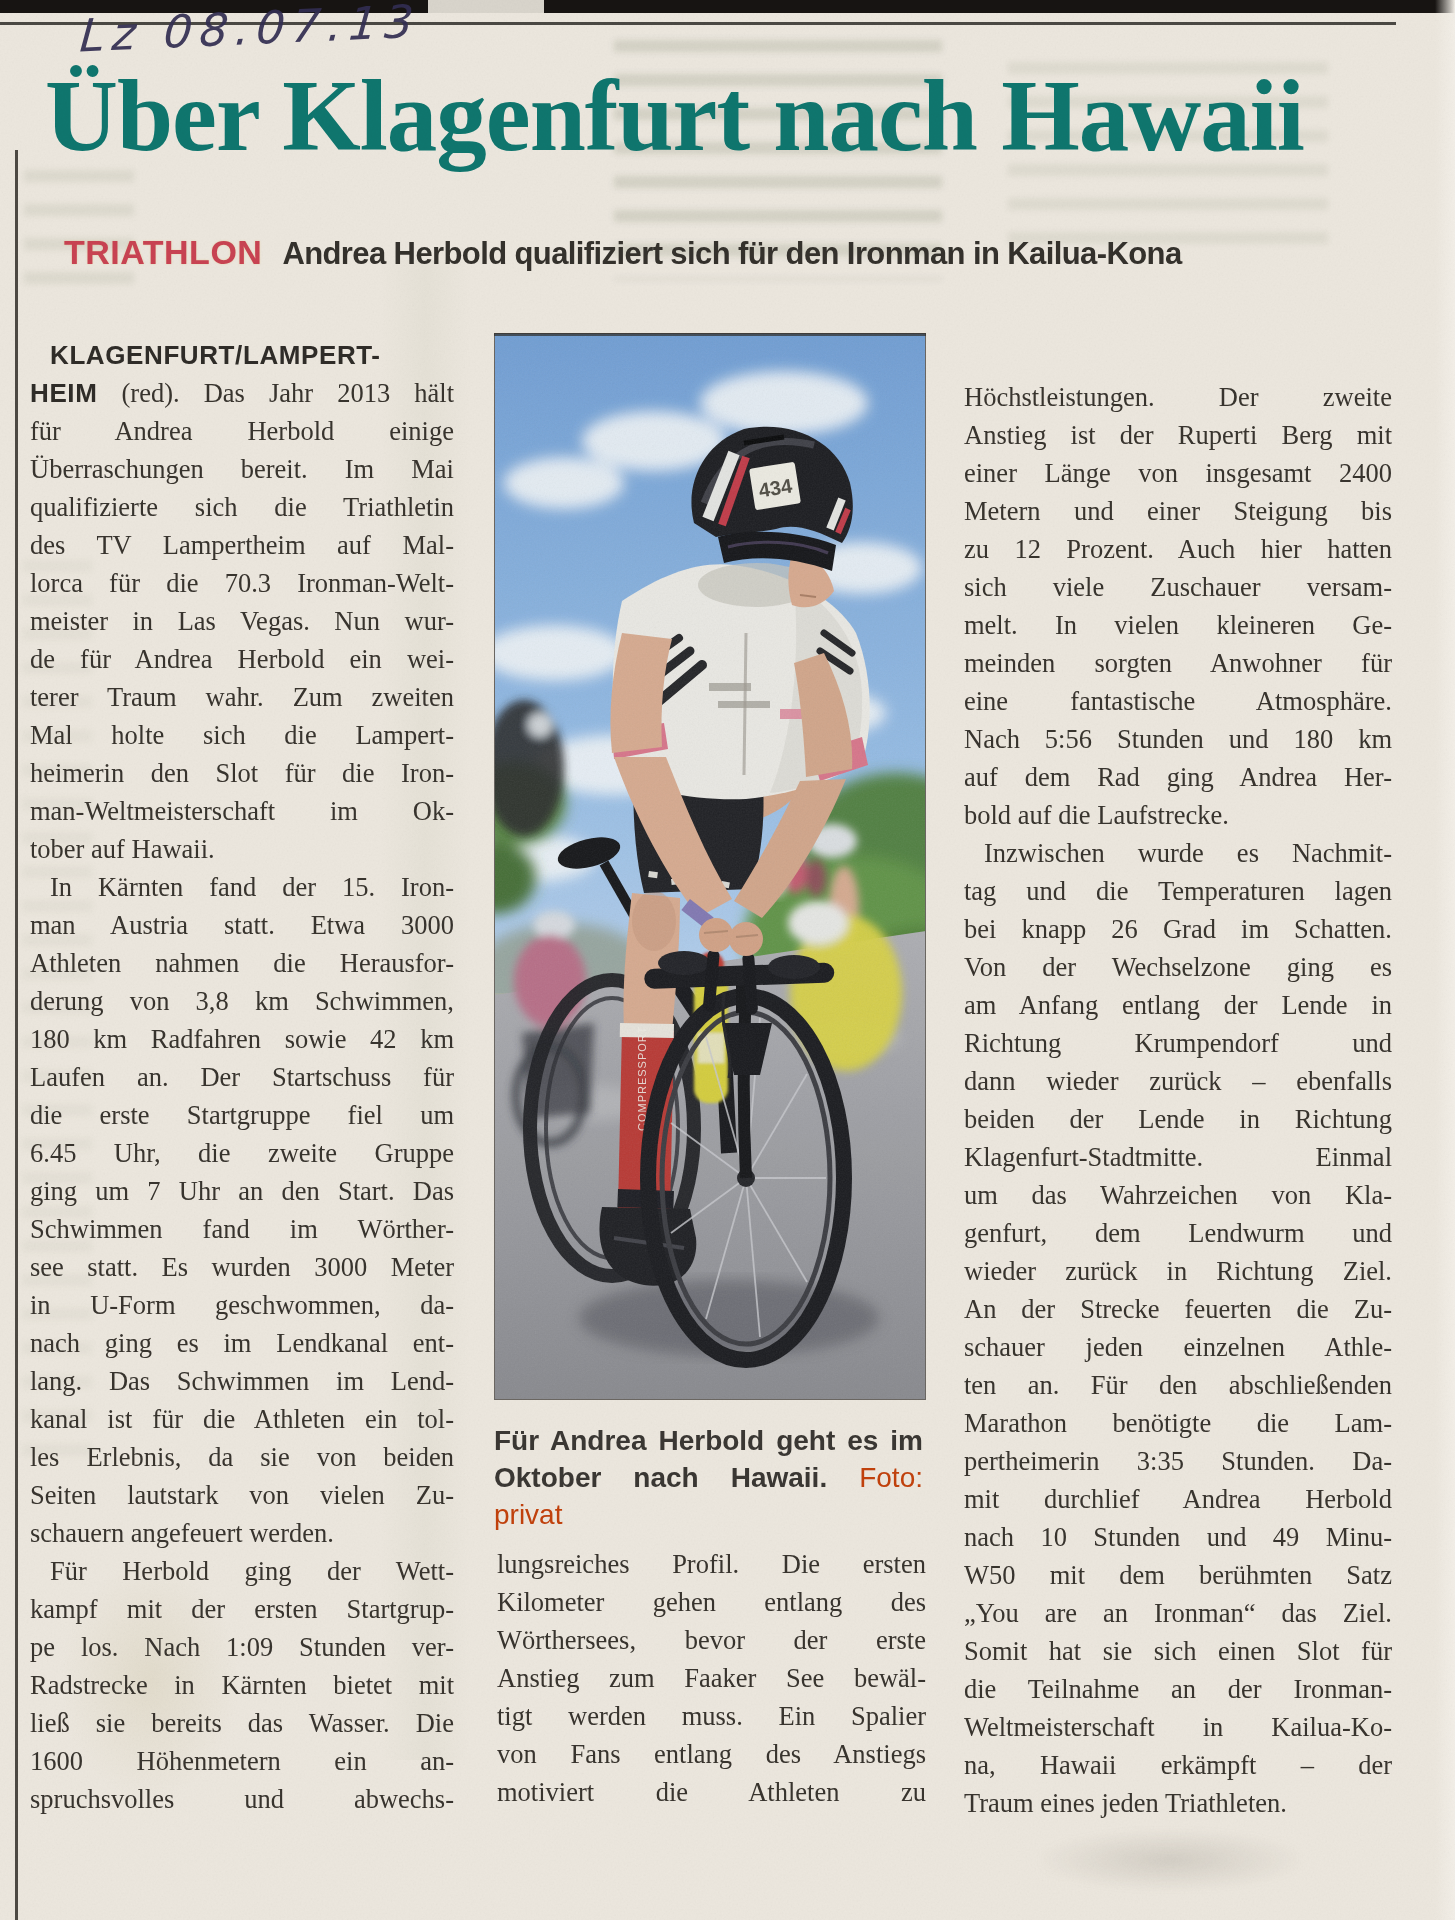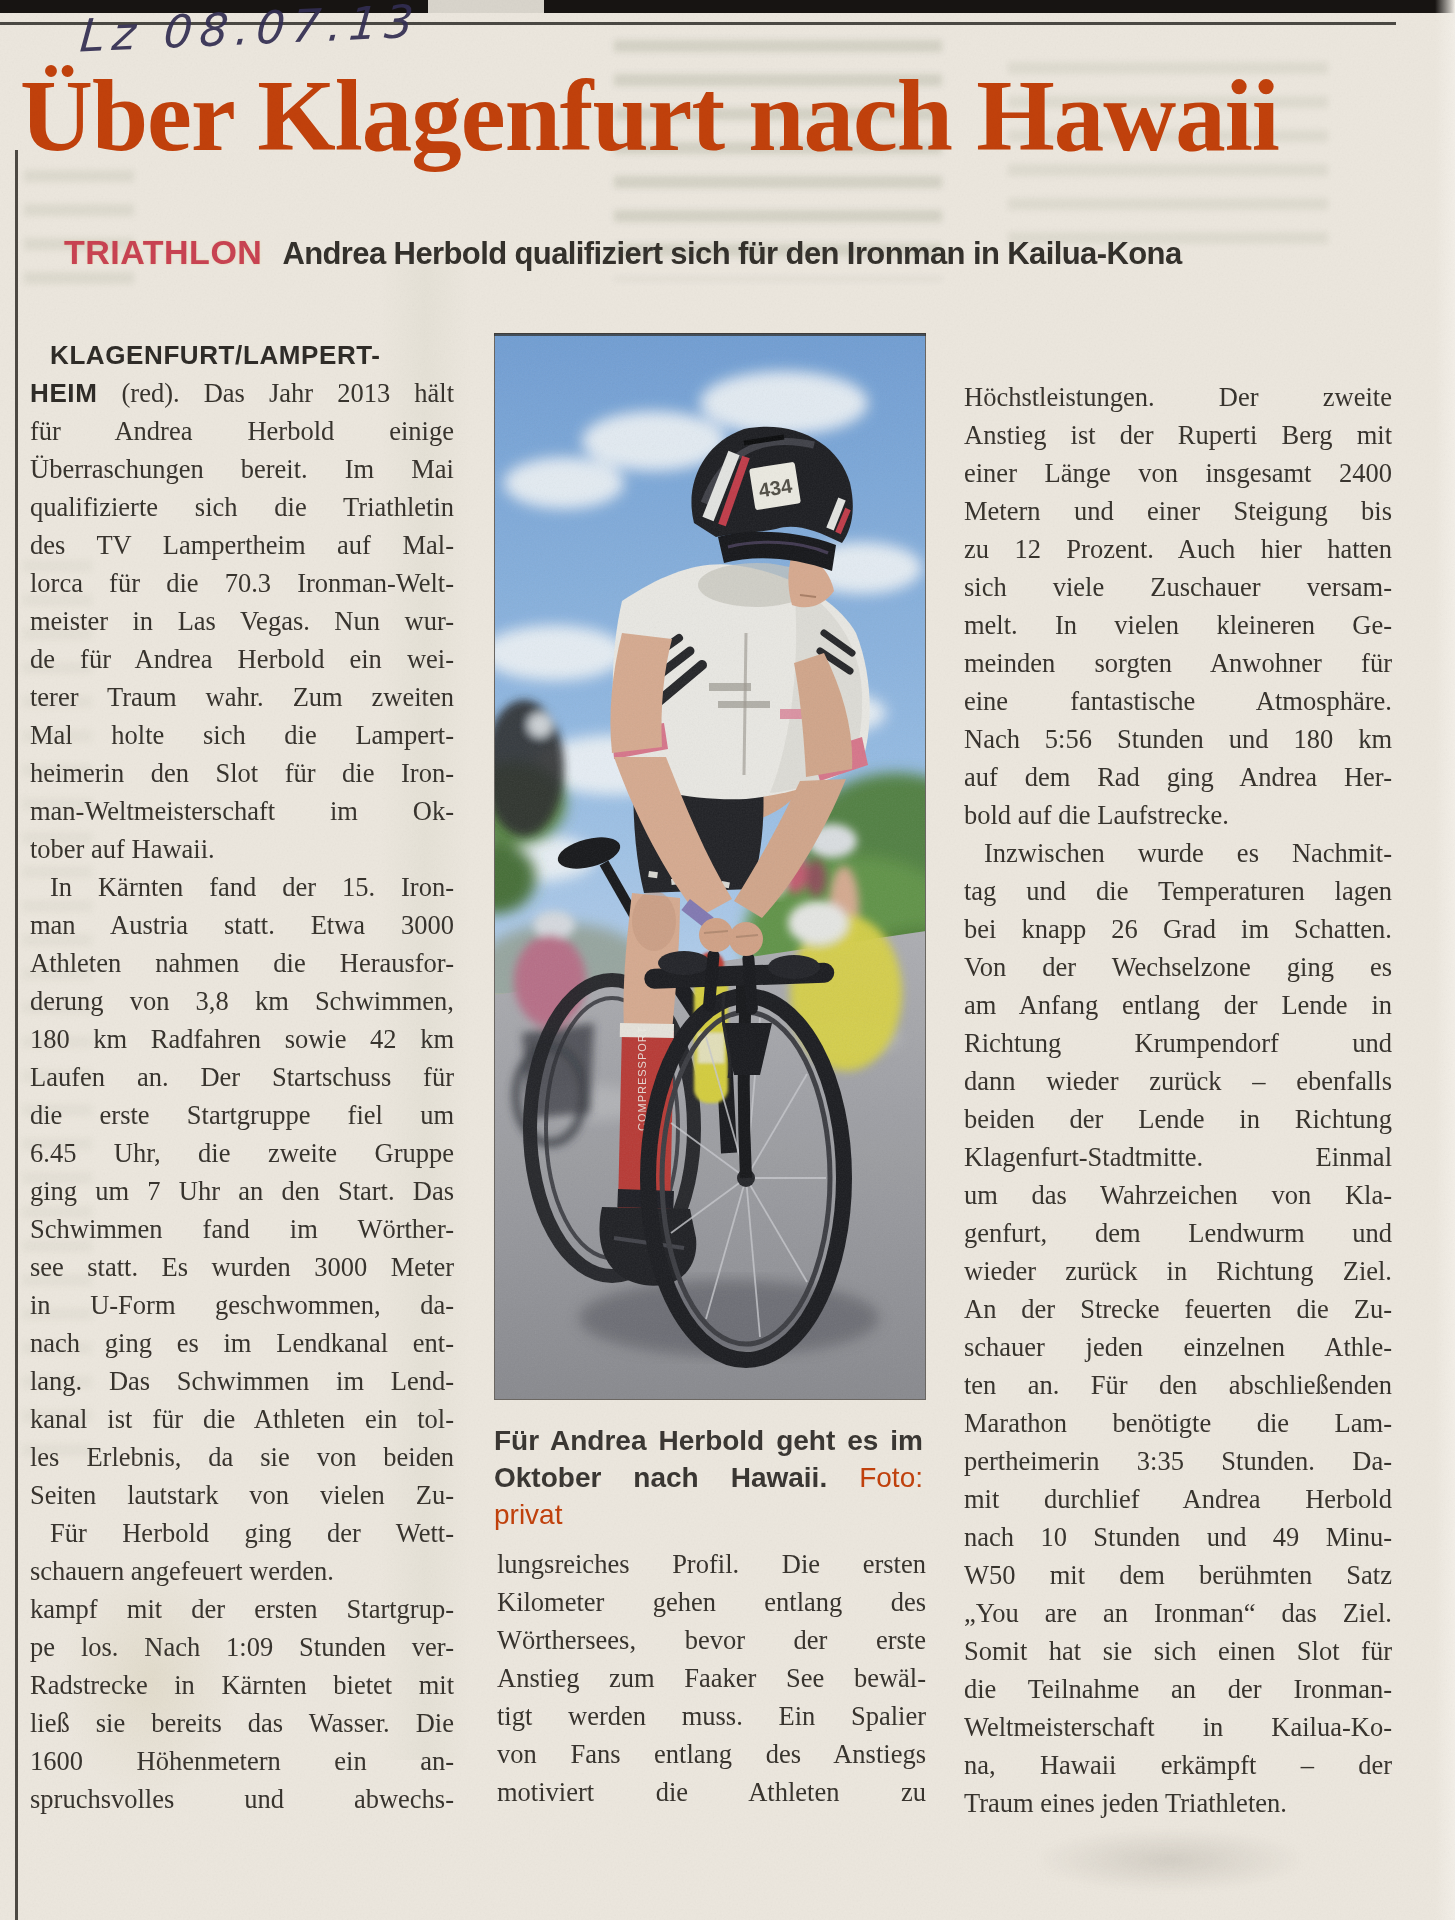--- a/index.html
+++ b/index.html
@@ -14,23 +14,23 @@
         background:linear-gradient(90deg,rgba(0,0,0,0),#f3efe8);}
   
   .ghost{position:absolute;filter:blur(3px);pointer-events:none;}
   .g-lines{background:repeating-linear-gradient(180deg,rgba(120,130,104,.26) 0 12px,rgba(0,0,0,0) 12px 34px);}
   .stain{position:absolute;pointer-events:none;}
   
   .handwriting{position:absolute;left:80px;top:2px;font-family:"DejaVu Sans",sans-serif;
         font-style:italic;font-size:45px;letter-spacing:7px;color:#322d52;
         transform:rotate(-2.5deg) skewX(-7deg);opacity:.92;}
   
-  .headline{position:absolute;left:20px;top:60px;margin:0;width:1390px;
+  .headline{position:absolute;left:45px;top:60px;margin:0;width:1390px;
         font-family:"Liberation Serif",serif;font-weight:bold;font-size:101px;line-height:1.12;
-        letter-spacing:-1px;color:#c2410c;white-space:nowrap;}
+        letter-spacing:-1px;color:#0f766e;white-space:nowrap;}
   .kicker{position:absolute;left:64px;top:233px;white-space:nowrap;}
   .ktag{font-family:"Liberation Sans",sans-serif;font-weight:bold;font-size:34px;
         color:#c94352;letter-spacing:.5px;padding-right:16px;
         text-shadow:0 0 2px rgba(220,170,60,.35);}
   .ktext{font-family:"Liberation Sans",sans-serif;font-weight:bold;font-size:31px;
         color:#34312c;letter-spacing:-.6px;}
   
   .col{position:absolute;}
   .col-left{left:30px;top:336px;width:424px;}
   .col-mid{left:497px;top:1545px;width:429px;}
@@ -104,22 +104,22 @@
       <div class="line">6.45 Uhr, die zweite Gruppe</div>
       <div class="line">ging um 7 Uhr an den Start. Das</div>
       <div class="line">Schwimmen fand im Wörther-</div>
       <div class="line">see statt. Es wurden 3000 Meter</div>
       <div class="line">in U-Form geschwommen, da-</div>
       <div class="line">nach ging es im Lendkanal ent-</div>
       <div class="line">lang. Das Schwimmen im Lend-</div>
       <div class="line">kanal ist für die Athleten ein tol-</div>
       <div class="line">les Erlebnis, da sie von beiden</div>
       <div class="line">Seiten lautstark von vielen Zu-</div>
+      <div class="line end">schauern angefeuert werden.</div>
       <div class="line indent">Für Herbold ging der Wett-</div>
-      <div class="line end">schauern angefeuert werden.</div>
       <div class="line">kampf mit der ersten Startgrup-</div>
       <div class="line">pe los. Nach 1:09 Stunden ver-</div>
       <div class="line">Radstrecke in Kärnten bietet mit</div>
       <div class="line">ließ sie bereits das Wasser. Die</div>
       <div class="line">1600 Höhenmetern ein an-</div>
       <div class="line">spruchsvolles und abwechs-</div>
     </div>
 
   <figure class="photo">
     <svg viewBox="0 0 432 1067" width="432" height="1067">

